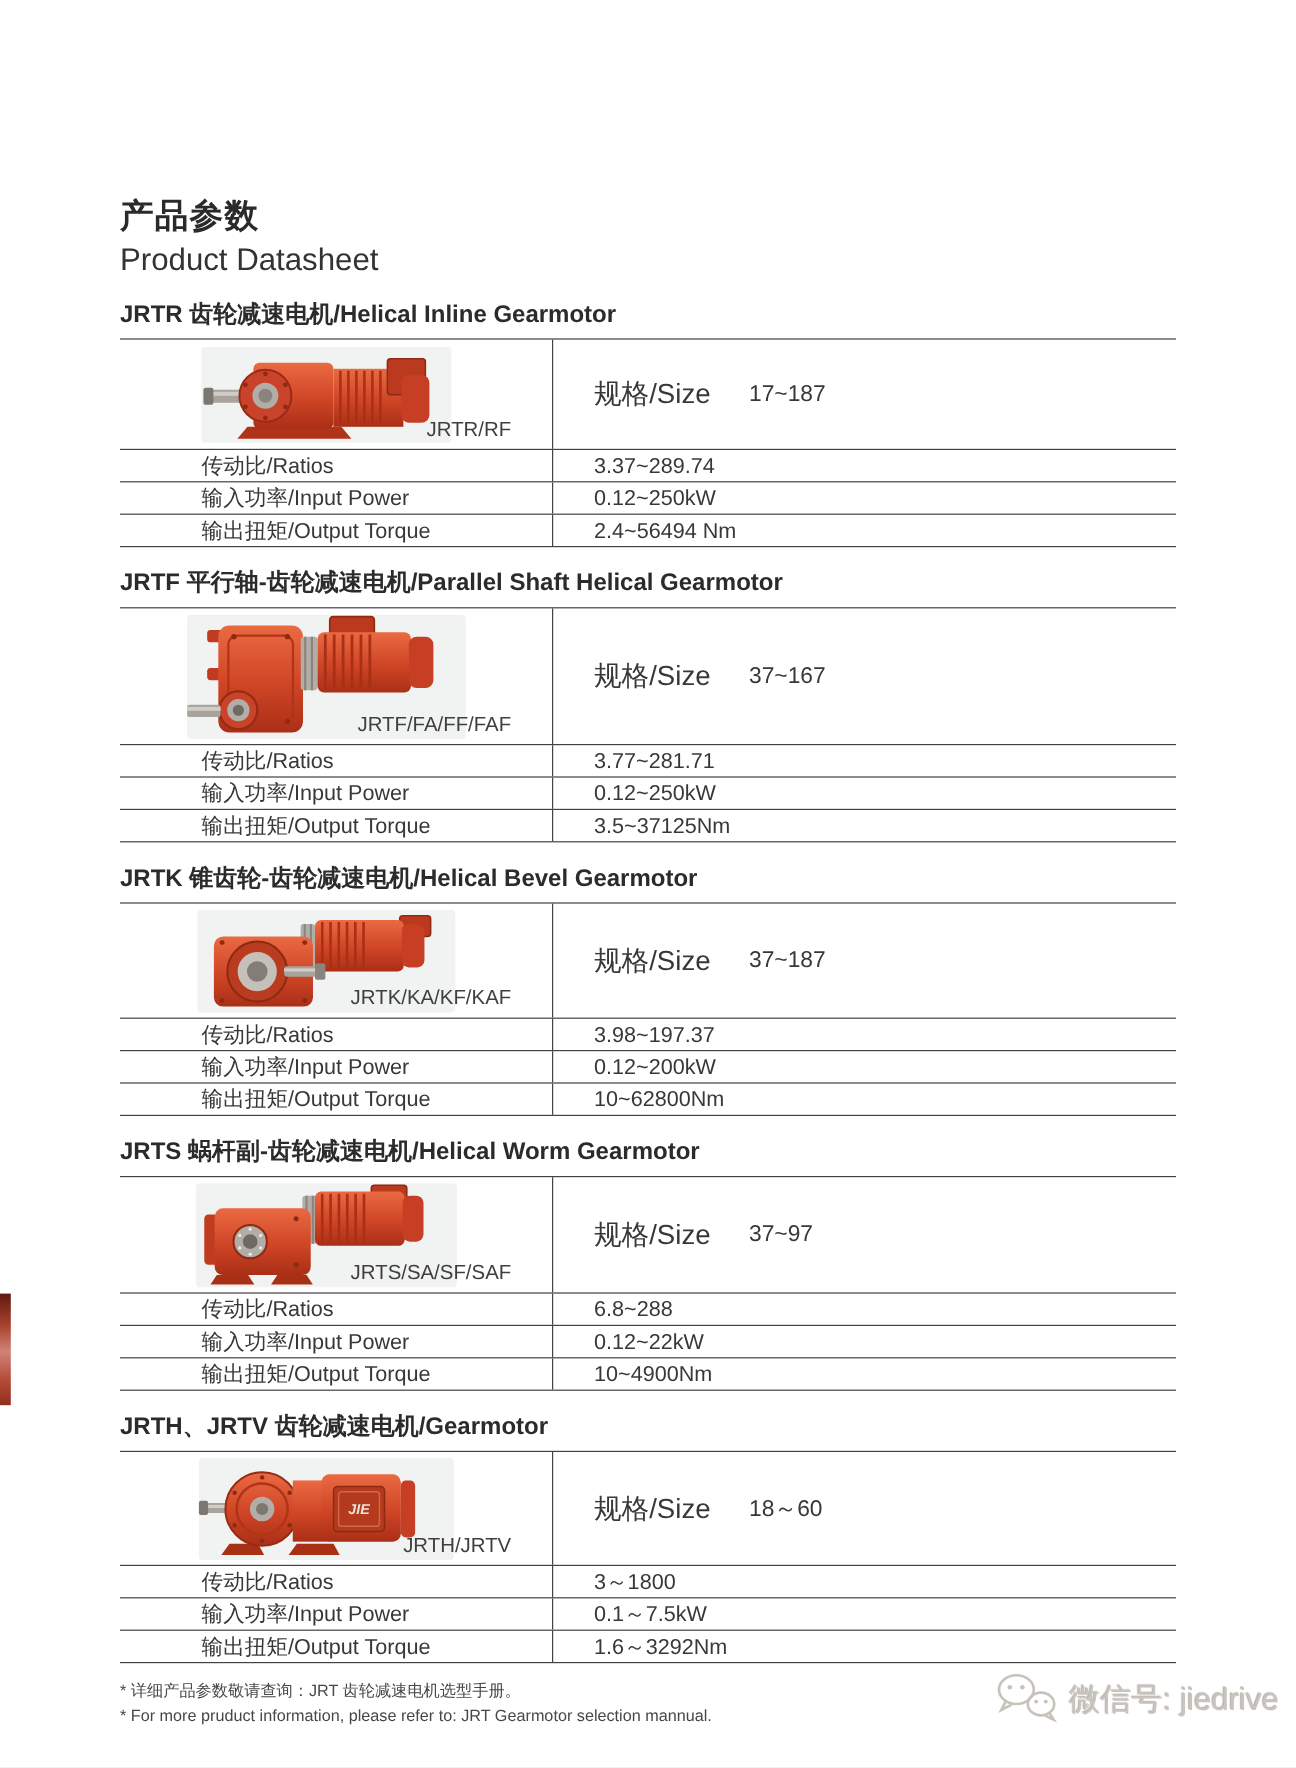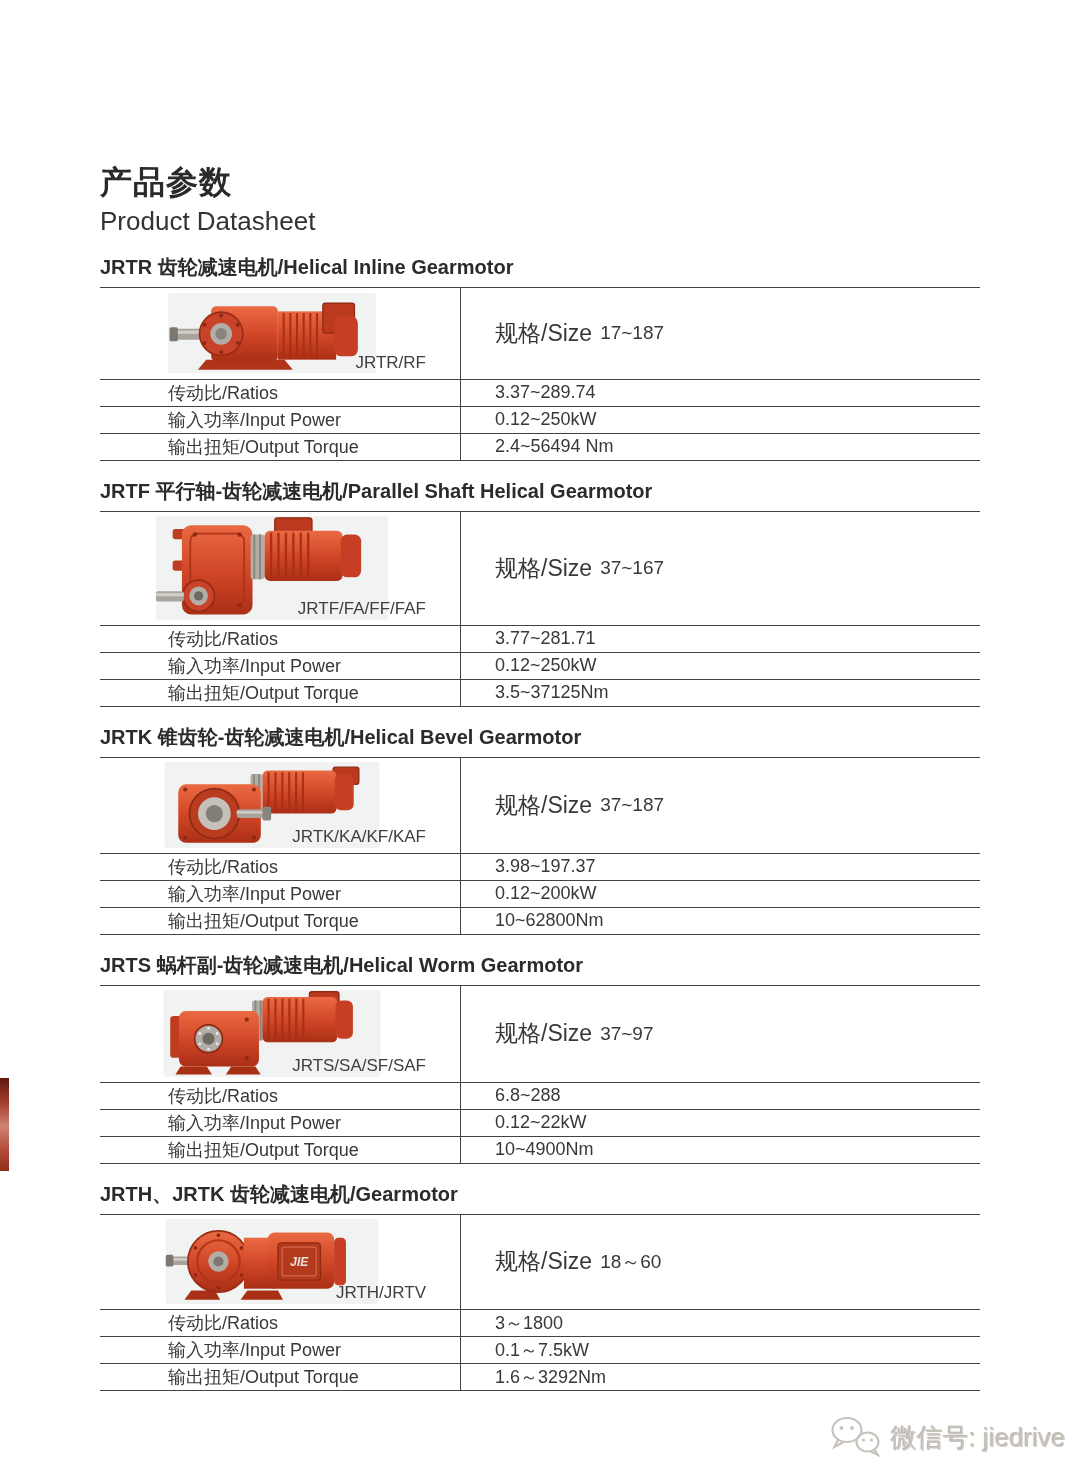--- a/index.html
+++ b/index.html
@@ -3,43 +3,43 @@
 <meta charset="utf-8">
 <style>
   * { margin:0; padding:0; box-sizing:border-box; }
   html,body { background:#e9e9e9; }
   body { font-family:"Liberation Sans","DejaVu Sans",sans-serif; }
   .page {
     position:relative; width:1080px; height:1473px;
     background:#ffffff; overflow:hidden; margin:0 auto;
   }
   .content { position:absolute; left:100px; top:164px; width:880px; }
-  .title-zh { font-size:32px; font-weight:bold; color:#2a2a2a; letter-spacing:1px; line-height:1.15; }
+  .title-zh { font-size:28px; font-weight:bold; color:#2a2a2a; letter-spacing:1px; line-height:1.15; }
   .title-en { font-size:26px; font-weight:400; color:#333333; margin-top:5px; line-height:1.2; }
   .product { margin-top:17px; }
   .sec-title { font-size:20px; font-weight:bold; color:#2b2b2b; line-height:1.3; margin-bottom:7px; }
   .tbl { border-top:1.5px solid #424242; border-bottom:1.5px solid #424242; width:100%; }
   .trow { display:flex; align-items:stretch; }
   .trow + .trow { border-top:1.5px solid #424242; }
   .cell-l { width:360px; position:relative; display:flex; align-items:center; }
   .cell-r { flex:1; border-left:1.5px solid #424242; display:flex; align-items:center; padding-left:34px; }
   .img-row .cell-l { justify-content:flex-start; padding-left:52px; }
   .data-row { height:27px;justify-content:space-between; }
   .data-row .cell-l { padding-left:68px; font-size:18px; color:#383838; }
   .data-row .cell-r { font-size:18px; color:#383838; }
   .img-row.h1 { height:91px; } .img-row.h2 { height:113px; }
   .img-row.h3 { height:95px; } .img-row.h4 { height:96px; } .img-row.h5 { height:94px; }
   .img-label { position:absolute; right:34px; bottom:6px; font-size:17px; color:#3f3f3f; }
   .size-label { font-size:23px; color:#383838; }
-  .size-value { font-size:19px; color:#383838; margin-left:8px; }
+  .size-value { font-size:19px; color:#383838; margin-left:32px; }
   .motor-svg { display:block; }
   .footnotes { margin-top:13px; }
   .footnote { font-size:13.5px; color:#474747; line-height:1.55; }
   .watermark {
-    position:absolute; right:14px; bottom:12px;
+    position:absolute; right:14px; bottom:34px;
     display:flex; align-items:center; gap:8px;
   }
   .wm-text {
     font-size:26px; color:#c9c5be;
     text-shadow:-1px -1px 1px #b3afa8, 1px 1px 1px #ffffff;
   }
   .edge-strip {
     position:absolute; left:0; top:1078px; width:9px; height:93px;
     background:linear-gradient(#5f1a0e 0%, #a8402e 28%, #cf8376 52%, #b44a38 78%, #8f2f1c 100%);
   }
@@ -300,21 +300,21 @@
           <div class="cell-r">0.12~22kW</div>
         </div>
         <div class="trow data-row">
           <div class="cell-l">输出扭矩/Output Torque</div>
           <div class="cell-r">10~4900Nm</div>
         </div>
       </div>
     </section>
 
     <section class="product">
-      <h3 class="sec-title">JRTH、JRTK 齿轮减速电机/Gearmotor</h3>
+      <h3 class="sec-title">JRTH、JRTV 齿轮减速电机/Gearmotor</h3>
       <div class="tbl">
         <div class="trow img-row h5">
           <div class="cell-l">
             <svg class="motor-svg" width="240" height="85" viewBox="0 0 250 100">
               <defs>
                   <linearGradient id="m5g" x1="0" y1="0" x2="0" y2="1">
                 <stop offset="0" stop-color="#ea6a42"></stop>
                     <stop offset="0.55" stop-color="#cf4526"></stop>
                     <stop offset="1" stop-color="#aa2f16"></stop>
               </linearGradient>
@@ -357,20 +357,24 @@
           <div class="cell-l">输入功率/Input Power</div>
           <div class="cell-r">0.1～7.5kW</div>
         </div>
         <div class="trow data-row">
           <div class="cell-l">输出扭矩/Output Torque</div>
           <div class="cell-r">1.6～3292Nm</div>
         </div>
       </div>
     </section>
 
+    <div class="footnotes">
+      <p class="footnote">* 详细产品参数敬请查询：JRT 齿轮减速电机选型手册。</p>
+      <p class="footnote">* For more pruduct information, please refer to: JRT Gearmotor selection mannual.</p>
+    </div>
   </div>
 
   <div class="watermark">
     <svg width="54" height="46" viewBox="0 0 54 46">
       <g fill="none" stroke="#c7c3bc" stroke-width="2.2">
         <ellipse cx="18" cy="15" rx="14.5" ry="12"></ellipse>
         <path d="M9 25 L5.5 32 L14 27.5"></path>
         <ellipse cx="38.5" cy="27" rx="11" ry="9.5"></ellipse>
         <path d="M45.5 34.5 L49 40 L41.5 36.5"></path>
       </g>

